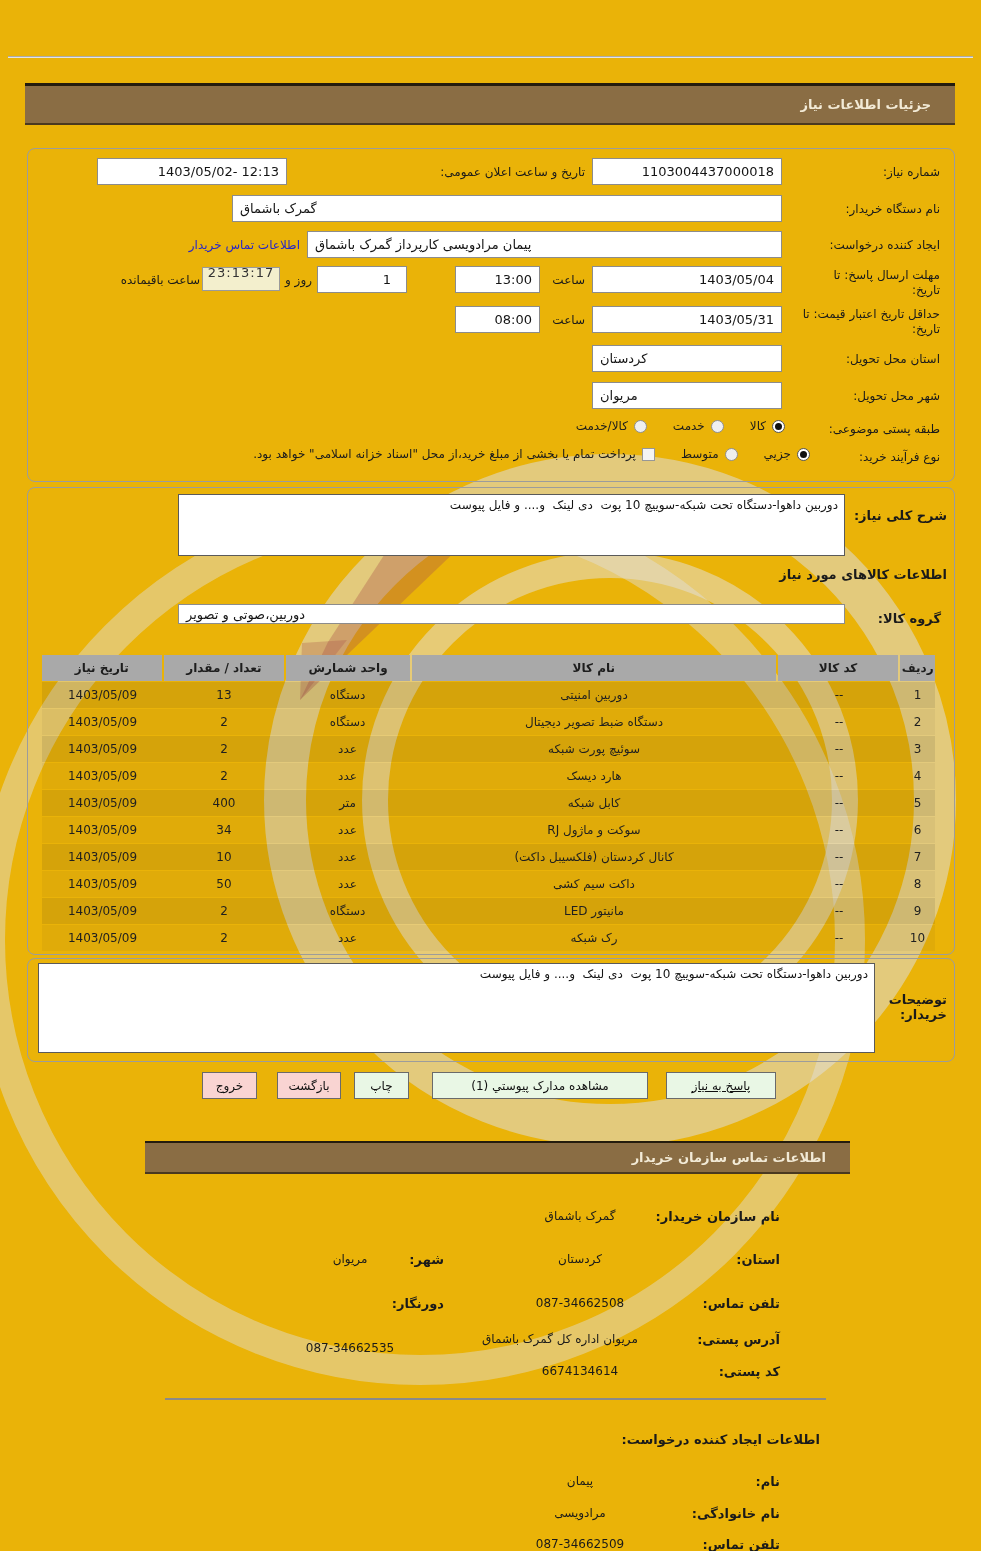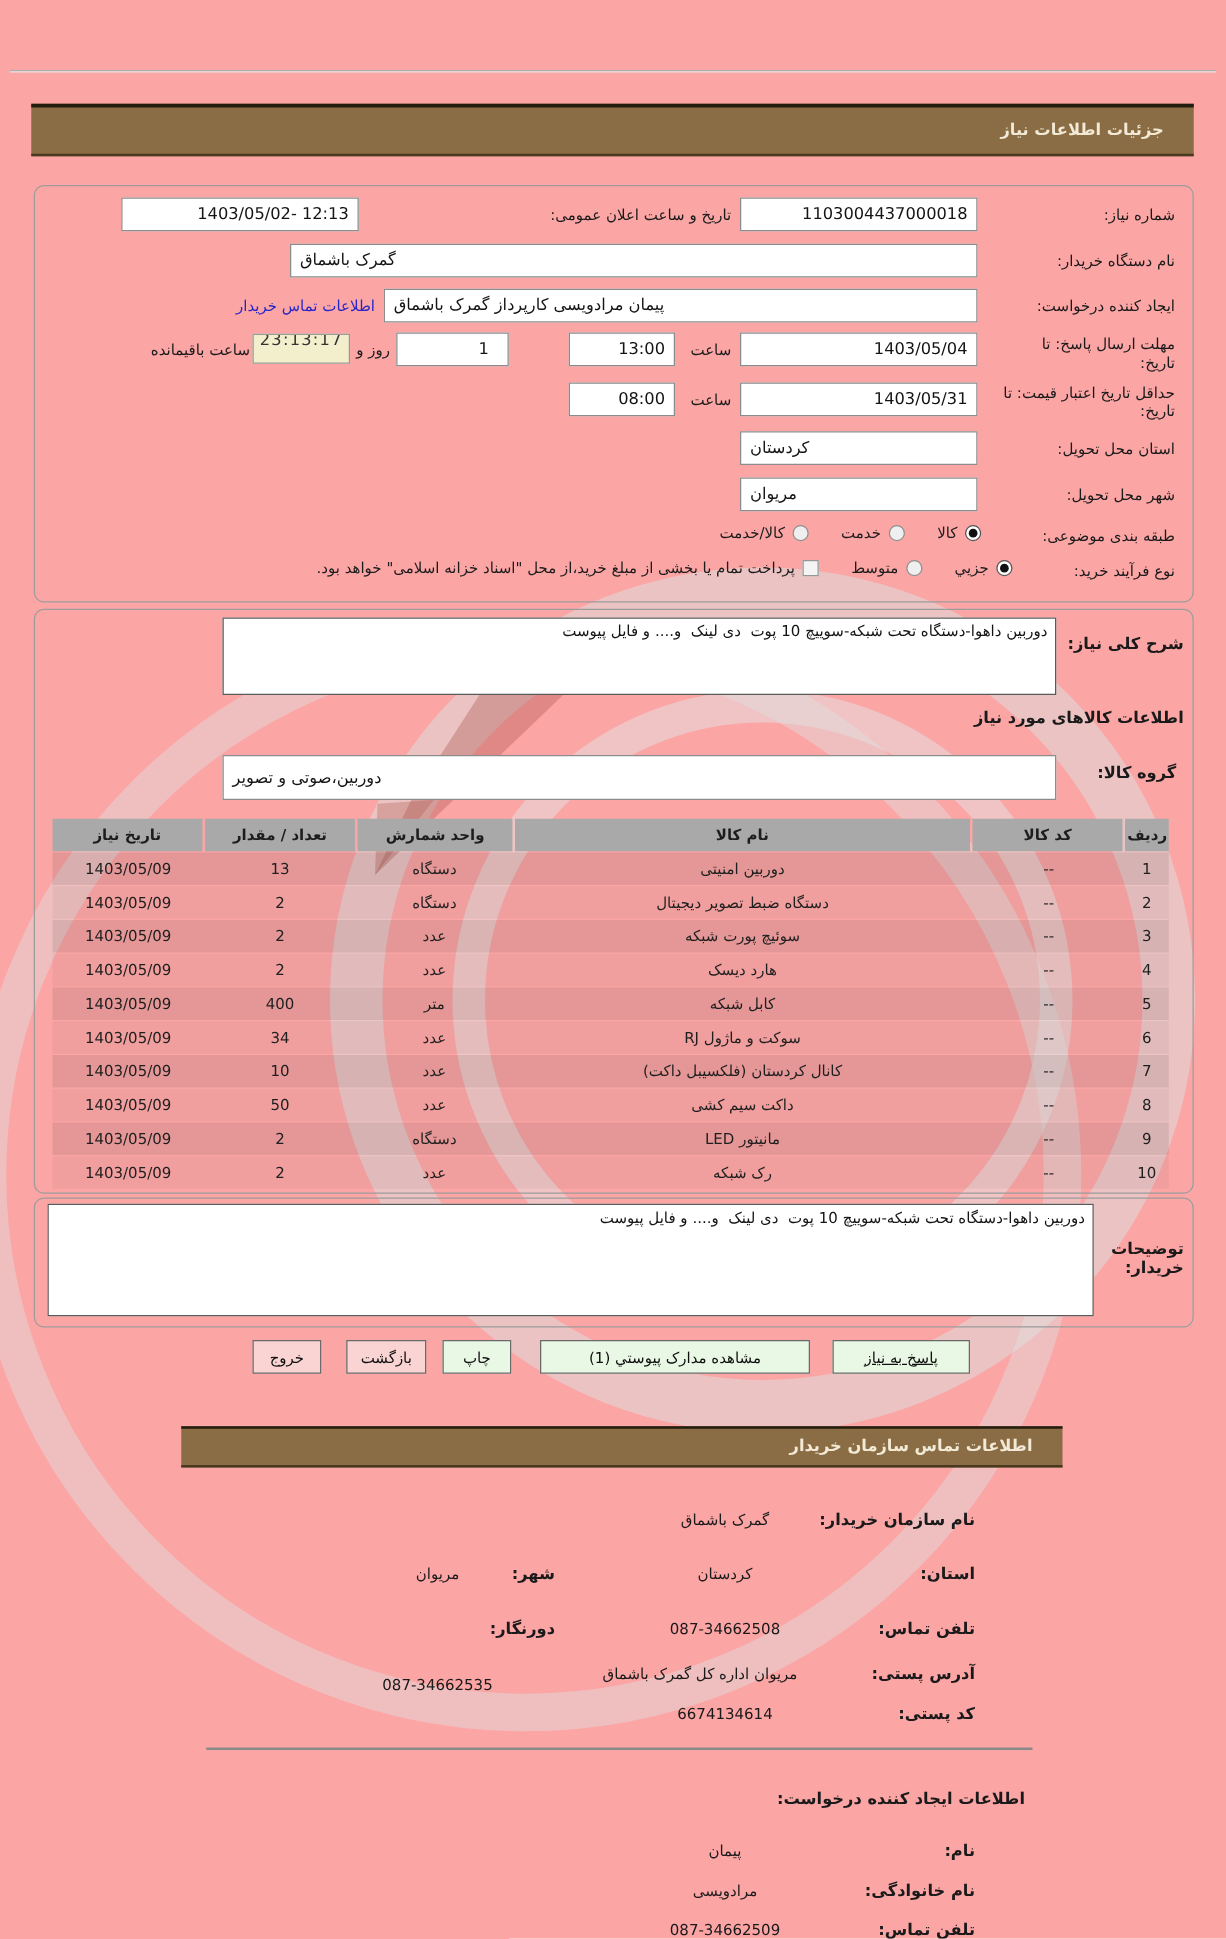--- a/index.html
+++ b/index.html
@@ -1,18 +1,18 @@
 <!DOCTYPE html>
 <html lang="fa" dir="rtl"><head>
 <meta charset="utf-8">
 <style>
   * { margin:0; padding:0; box-sizing:border-box; }
   html,body { background:#fff; }
   body { font-family:"DejaVu Sans", sans-serif; color:#1c1c1c; }
-  #page { position:relative; width:981px; height:1551px; background:#fca5a5; overflow:hidden; direction:rtl; }
+  #page { position:relative; width:981px; height:1551px; background:#eab308; overflow:hidden; direction:rtl; }
   .abs { position:absolute; }
   .topline { position:absolute; left:8px; right:8px; top:56px; height:0;
              border-top:1px solid #ababab; border-bottom:1px solid #e3e3e3; }
   .bar { position:absolute; background:#8a6d44; color:#f2ead6; font-weight:bold; font-size:13px;
          display:flex; align-items:center; justify-content:flex-start; padding:0 24px;
          border-top:3px solid #241c0e; border-bottom:2px solid #4a3920; }
   .panel { position:absolute; border:1px solid #9c9c9c; border-radius:8px; background:transparent; }
   .lbl { position:absolute; font-size:12px; color:#1a1a1a; text-align:right; line-height:15px; }
   .lbl.b { font-weight:bold; font-size:13px; }
   .input { position:absolute; background:#fff; border:1px solid #8c8c8c; height:27px;
@@ -101,21 +101,21 @@
   <div class="input num" style="left:592px;top:306px;width:190px;">1403/05/31</div>
   <div class="lbl" style="right:396px;top:313px;">ساعت</div>
   <div class="input num" style="left:455px;top:306px;width:85px;">08:00</div>
 
   <div class="lbl" style="right:41px;top:352px;">استان محل تحویل:</div>
   <div class="input" style="left:592px;top:345px;width:190px;">کردستان</div>
 
   <div class="lbl" style="right:41px;top:389px;">شهر محل تحویل:</div>
   <div class="input" style="left:592px;top:382px;width:190px;">مریوان</div>
 
-  <div class="lbl" style="right:41px;top:422px;">طبقه بندی موضوعی:</div>
+  <div class="lbl" style="right:41px;top:422px;">طبقه پستی موضوعی:</div>
   <div class="optrow" style="right:196px;top:419px;">
     <span class="opt">
       <span class="radio on"></span>
       <span>کالا</span>
     </span>
     <span class="opt">
       <span class="radio"></span>
       <span>خدمت</span>
     </span>
     <span class="opt">
@@ -141,21 +141,21 @@
   </div>
 
   <div class="panel" style="left:27px;top:487px;width:928px;height:468px;"></div>
 
   <div class="lbl b" style="right:34px;top:508px;">شرح کلی نیاز:</div>
   <textarea class="ta" style="left: 178px; top: 494px; width: 667px; height: 62px;" readonly="">دوربین داهوا-دستگاه تحت شبکه-سوییچ 10 پوت  دی لینک  و.... و فایل پیوست</textarea>
 
   <div class="lbl b" style="right:34px;top:567px;">اطلاعات کالاهای مورد نیاز</div>
 
   <div class="lbl b" style="right:40px;top:611px;">گروه کالا:</div>
-  <div class="input" style="left:178px;top:604px;width:667px;height:36px;padding-left:7px;padding-right:60px;">دوربین،صوتی و تصویر</div>
+  <div class="input" style="left:178px;top:604px;width:667px;height:20px;padding-left:7px;padding-right:60px;">دوربین،صوتی و تصویر</div>
 
   <div class="tbl">
     <div class="trh">
       <div class="c no">ردیف</div>
       <div class="c code">کد کالا</div>
       <div class="c name">نام کالا</div>
       <div class="c unit">واحد شمارش</div>
       <div class="c qty">تعداد / مقدار</div>
       <div class="c date">تاریخ نیاز</div>
     </div>

